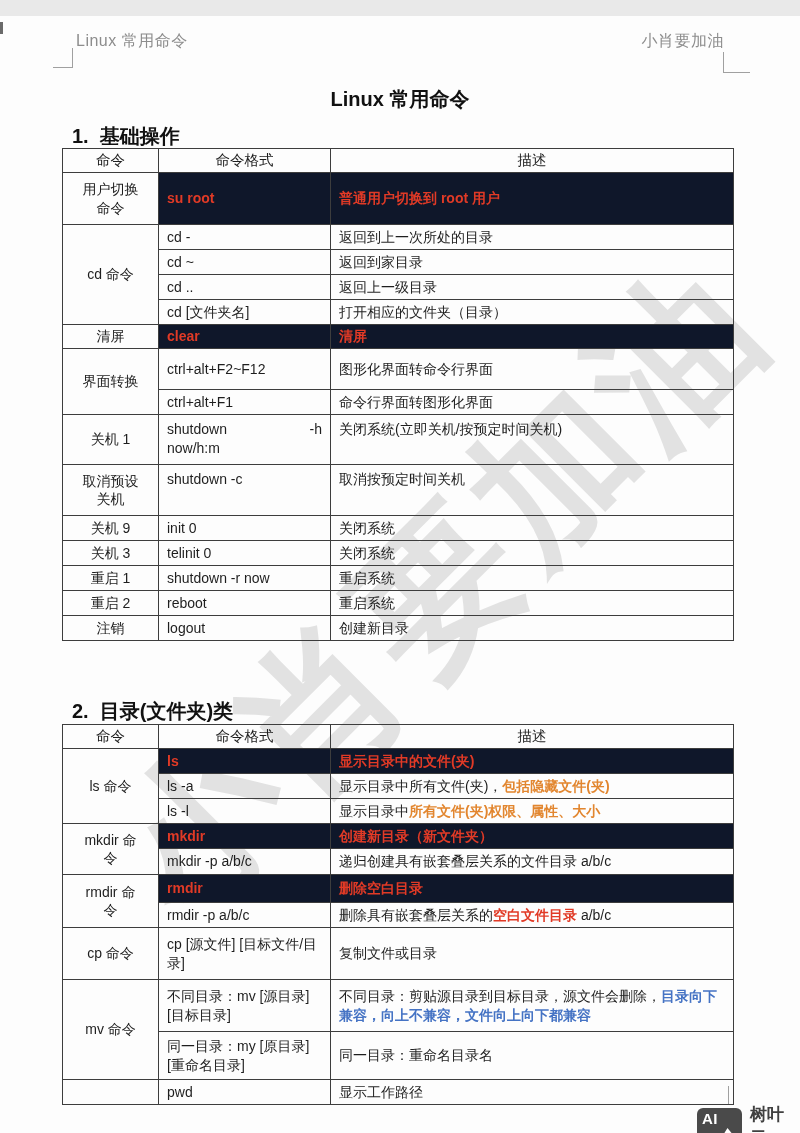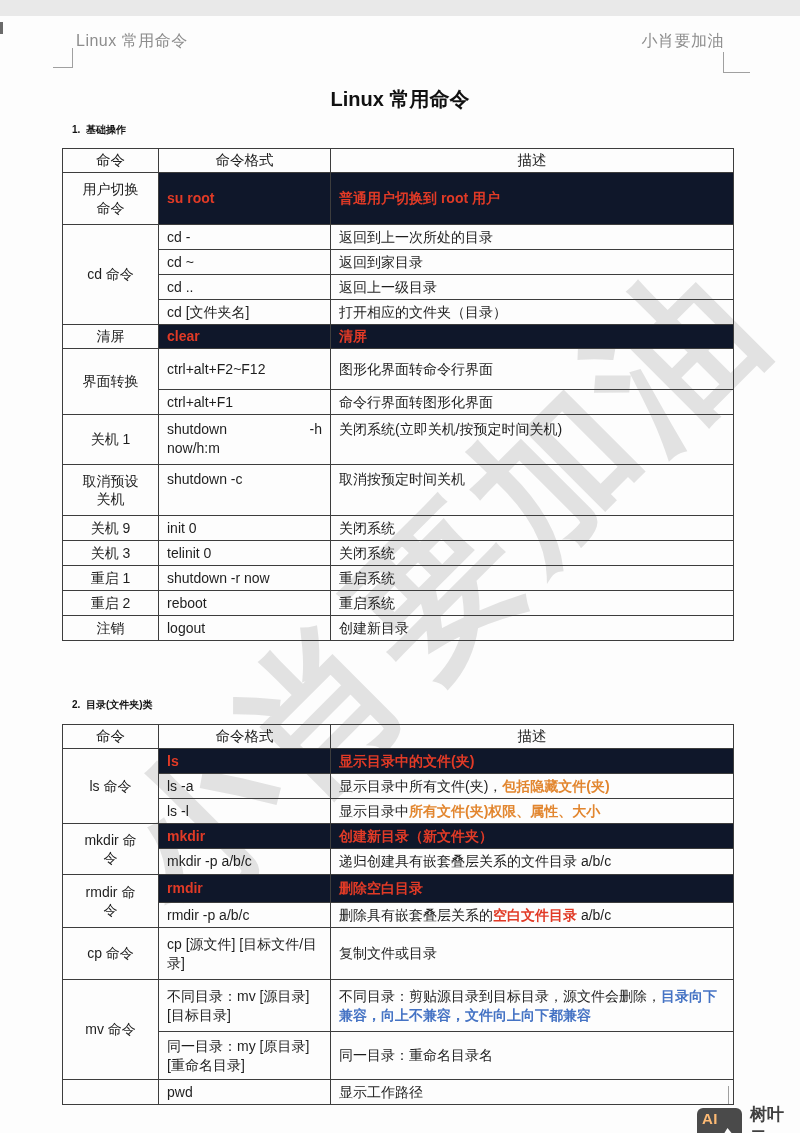--- a/index.html
+++ b/index.html
@@ -12,21 +12,21 @@
   .hdr-left{left:76px;}
   .hdr-right{right:76px;}
   .mark{position:absolute;border:0 solid #a0a0a0;}
   .mark-tl{left:53px;top:32px;width:19px;height:19px;border-right-width:1.5px;border-bottom-width:1.5px;}
   .mark-tr{left:723px;top:36px;width:26px;height:20px;border-left-width:1.5px;border-bottom-width:1.5px;}
   .mark-bt{left:648px;top:1070px;width:80px;height:18px;border-right-width:1.5px;border-bottom-width:1.5px;}
   .edge-tick{position:absolute;left:0;top:6px;width:3px;height:12px;background:#6a6a6a;}
   
   .doc-title{position:absolute;left:0;top:70px;width:100%;text-align:center;
     font-size:20px;font-weight:700;color:#111;z-index:2;}
-  .sec-heading{position:absolute;left:72px;font-size:10px;font-weight:700;color:#111;
+  .sec-heading{position:absolute;left:72px;font-size:20px;font-weight:700;color:#111;
     white-space:pre;z-index:2;}
   .sec1{top:107px;}
   .sec2{top:682px;text-align:right;}
   
   .watermark{
     position:absolute;left:90px;top:810px;z-index:1;
     transform:rotate(-45deg);transform-origin:0 0;
     font-size:160px;font-weight:700;letter-spacing:6px;white-space:nowrap;
     color:rgba(90,90,90,0.16);pointer-events:none;line-height:1;
   }
@@ -41,21 +41,21 @@
   td.c1{text-align:center;padding:2px 16px;white-space:pre-line;}
   .yl{background:#0f172a;}
   .rd{color:#e13a26;font-weight:700;}
   .or{color:#e2862f;font-weight:700;}
   .bl{color:#4573c4;font-weight:700;}
   .vtop{vertical-align:top;padding-top:5px;}
   .jline{display:flex;justify-content:space-between;}
   
   .brand{position:absolute;left:697px;top:1087px;display:flex;align-items:center;gap:8px;z-index:3;}
   .brand-icon{position:relative;width:46px;height:37px;background:#4a4a4a;border-radius:6px;overflow:hidden;}
-  .brand-ai{position:absolute;left:5px;top:2px;font-size:15px;font-weight:700;color:#fdba74;letter-spacing:.5px;}
+  .brand-ai{position:absolute;left:5px;top:2px;font-size:15px;font-weight:700;color:#ffffff;letter-spacing:.5px;}
   .brand-icon svg{position:absolute;left:0;bottom:0;}
   .brand-name{font-size:17px;font-weight:700;color:#404040;}
 </style>
 </head>
 <body>
 
 <div class="page">
 
   <span class="edge-tick"></span>
 

